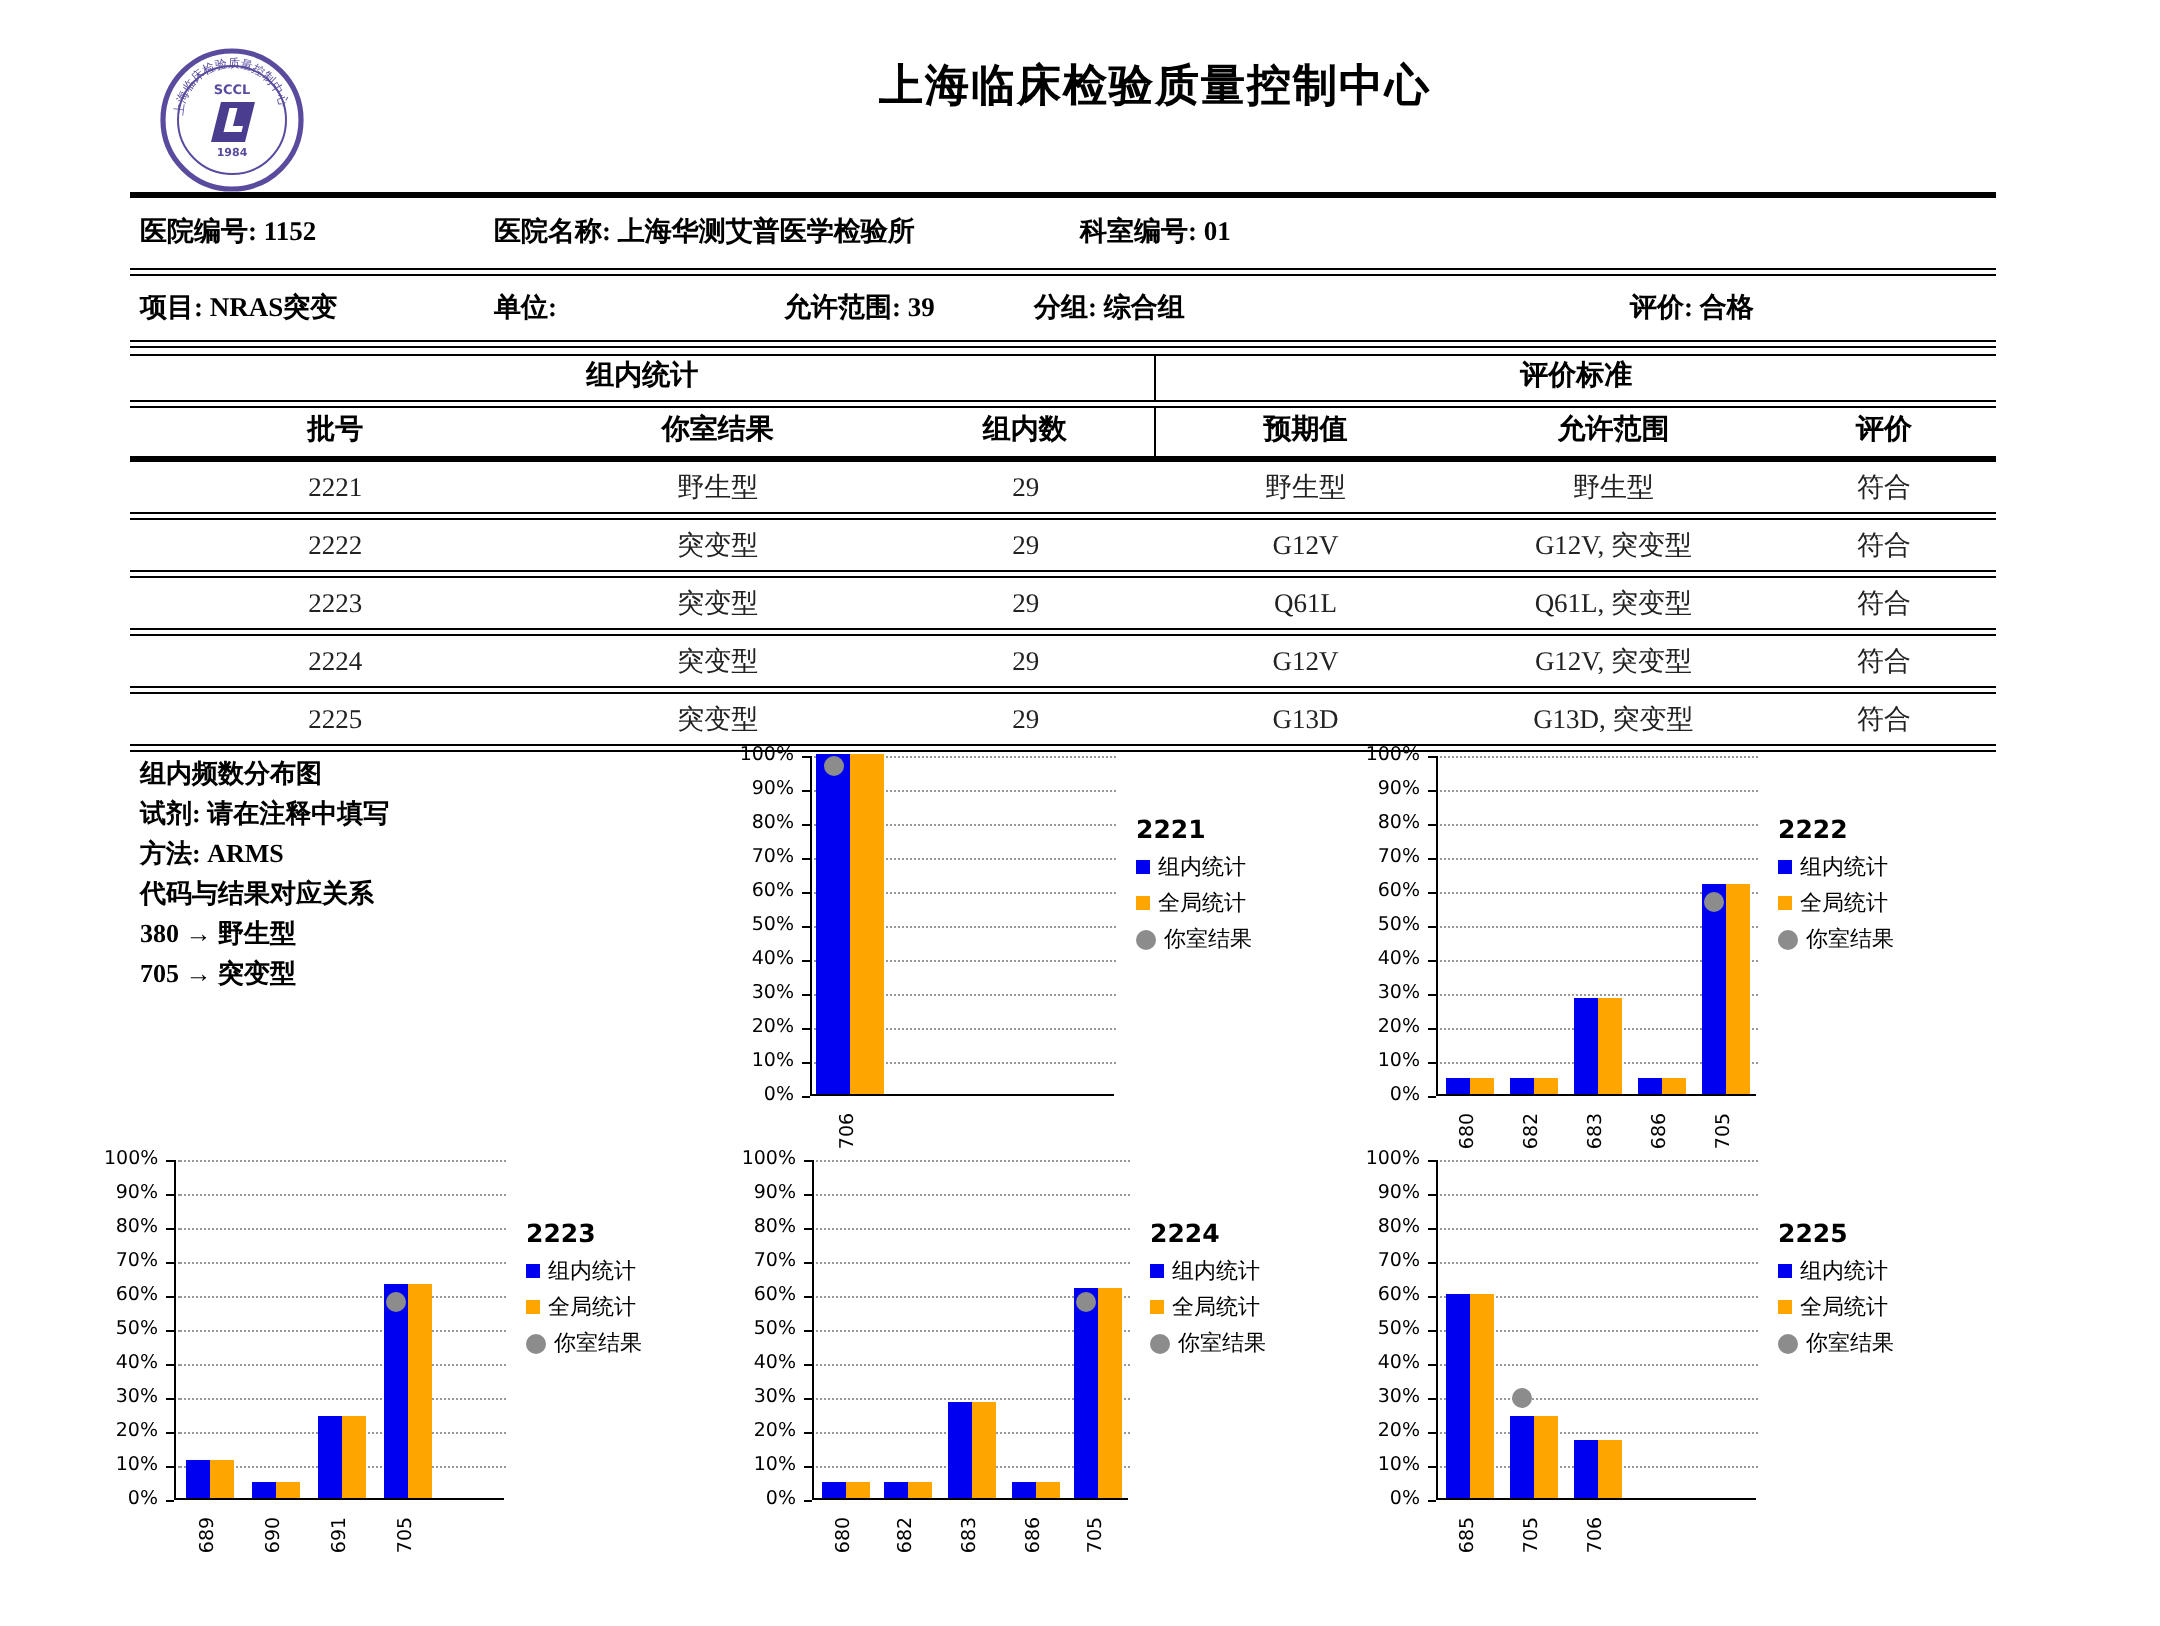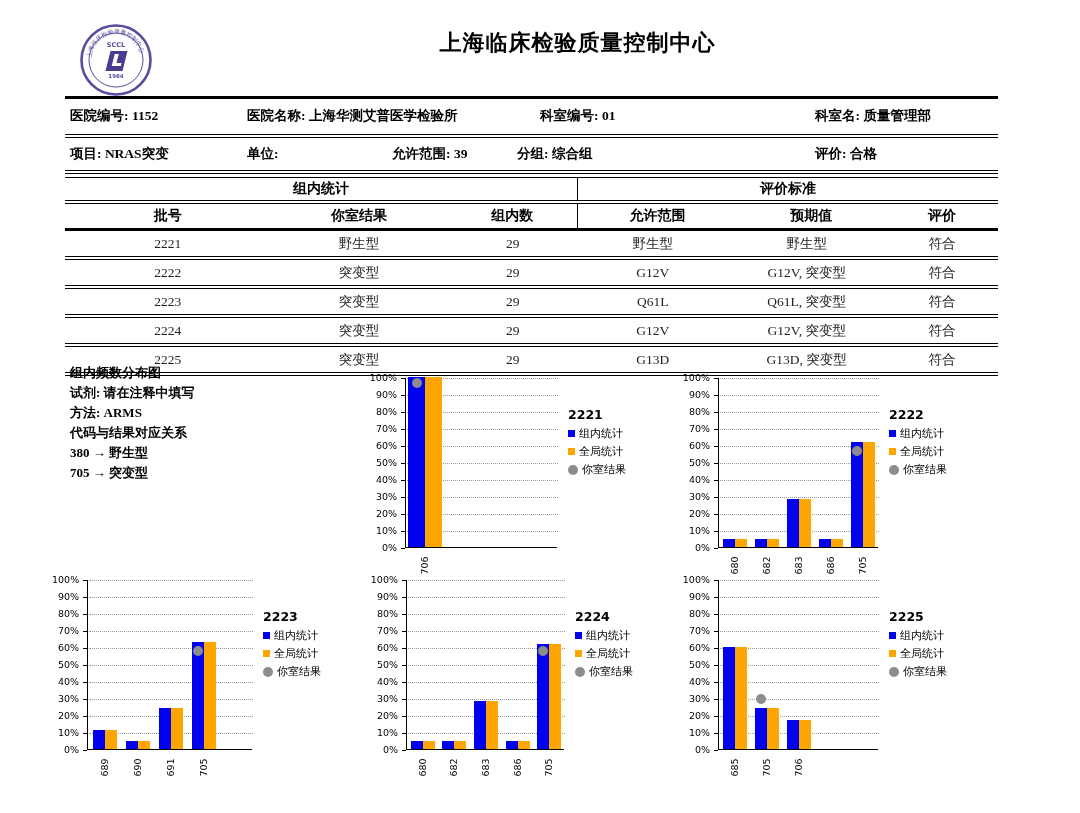--- a/index.html
+++ b/index.html
@@ -28,21 +28,21 @@
   .col-row{display:flex;height:24px;}
   .col-row .c{font-weight:bold;font-size:14px;line-height:24px;text-align:center;box-sizing:border-box;}
   .c1{flex:0 0 22%;} .c2{flex:0 0 19%;} .c3{flex:0 0 14%;border-right:1.4px solid #000;}
   .c4{flex:0 0 16%;} .c5{flex:0 0 17%;} .c6{flex:0 0 12%;}
   .col-row .c3{border-right:1.4px solid #000;}
   .thick{height:3px;background:#000;}
   .drow{display:flex;height:25px;}
   .drow .c{font-size:13.5px;line-height:25px;text-align:center;color:#222;}
   .drow .c3{border-right:none;}
   
-  .note{position:absolute;left:70px;top:363px;font-weight:bold;font-size:13px;line-height:20px;white-space:nowrap;}
+  .note{position:absolute;left:70px;top:377px;font-weight:bold;font-size:13px;line-height:20px;white-space:nowrap;}
   
   .chart{position:absolute;font-family:"DejaVu Sans","Liberation Sans",sans-serif;}
   .plot{position:absolute;box-sizing:border-box;border-left:1.4px solid #000;border-bottom:1.4px solid #000;}
   .grid{position:absolute;left:0;height:0;border-top:1.1px dotted #999;}
   .bar{position:absolute;bottom:0;}
   .dot{position:absolute;border-radius:50%;z-index:5;}
   .ylab{position:absolute;font-size:9.5px;text-align:right;line-height:10px;}
   .ytick{position:absolute;width:4px;height:1.2px;background:#000;}
   .xlab{position:absolute;font-size:9.5px;width:30px;text-align:center;transform:rotate(-90deg);}
   .legend{position:absolute;white-space:nowrap;}
@@ -74,21 +74,20 @@
   </svg>
 
   <div class="org-title">上海临床检验质量控制中心</div>
 
   <div class="rule3" style="top:96px"></div>
 
   <div class="irow" style="top:100px">
     <div class="icell" style="left:5px"><span>医院编号: </span><span>1152</span></div>
     <div class="icell" style="left:182px"><span>医院名称: </span><span>上海华测艾普医学检验所</span></div>
     <div class="icell" style="left:475px"><span>科室编号: </span><span>01</span></div>
-    <div class="icell" style="left:750px"><span>科室名: </span><span>质量管理部</span></div>
   </div>
   <div class="dline" style="top:134px"></div>
 
   <div class="irow" style="top:138px">
     <div class="icell" style="left:5px"><span>项目: </span><span>NRAS突变</span></div>
     <div class="icell" style="left:182px"><span>单位: </span><span></span></div>
     <div class="icell" style="left:327px"><span>允许范围: </span><span>39</span></div>
     <div class="icell" style="left:452px"><span>分组: </span><span>综合组</span></div>
     <div class="icell" style="left:750px"><span>评价: </span><span>合格</span></div>
   </div>
@@ -97,22 +96,22 @@
   <div class="tbl">
     <div class="grp-row">
       <div class="grp-cell grp-left">组内统计</div>
       <div class="grp-cell grp-right">评价标准</div>
     </div>
     <div class="dsep"></div>
     <div class="col-row">
       <div class="c c1">批号</div>
       <div class="c c2">你室结果</div>
       <div class="c c3">组内数</div>
+      <div class="c c4">预期值</div>
       <div class="c c5">允许范围</div>
-      <div class="c c4">预期值</div>
       <div class="c c6">评价</div>
     </div>
     <div class="thick"></div>
 
     <div class="drow">
       <div class="c c1">2221</div>
       <div class="c c2">野生型</div>
       <div class="c c3">29</div>
       <div class="c c4">野生型</div>
       <div class="c c5">野生型</div>

